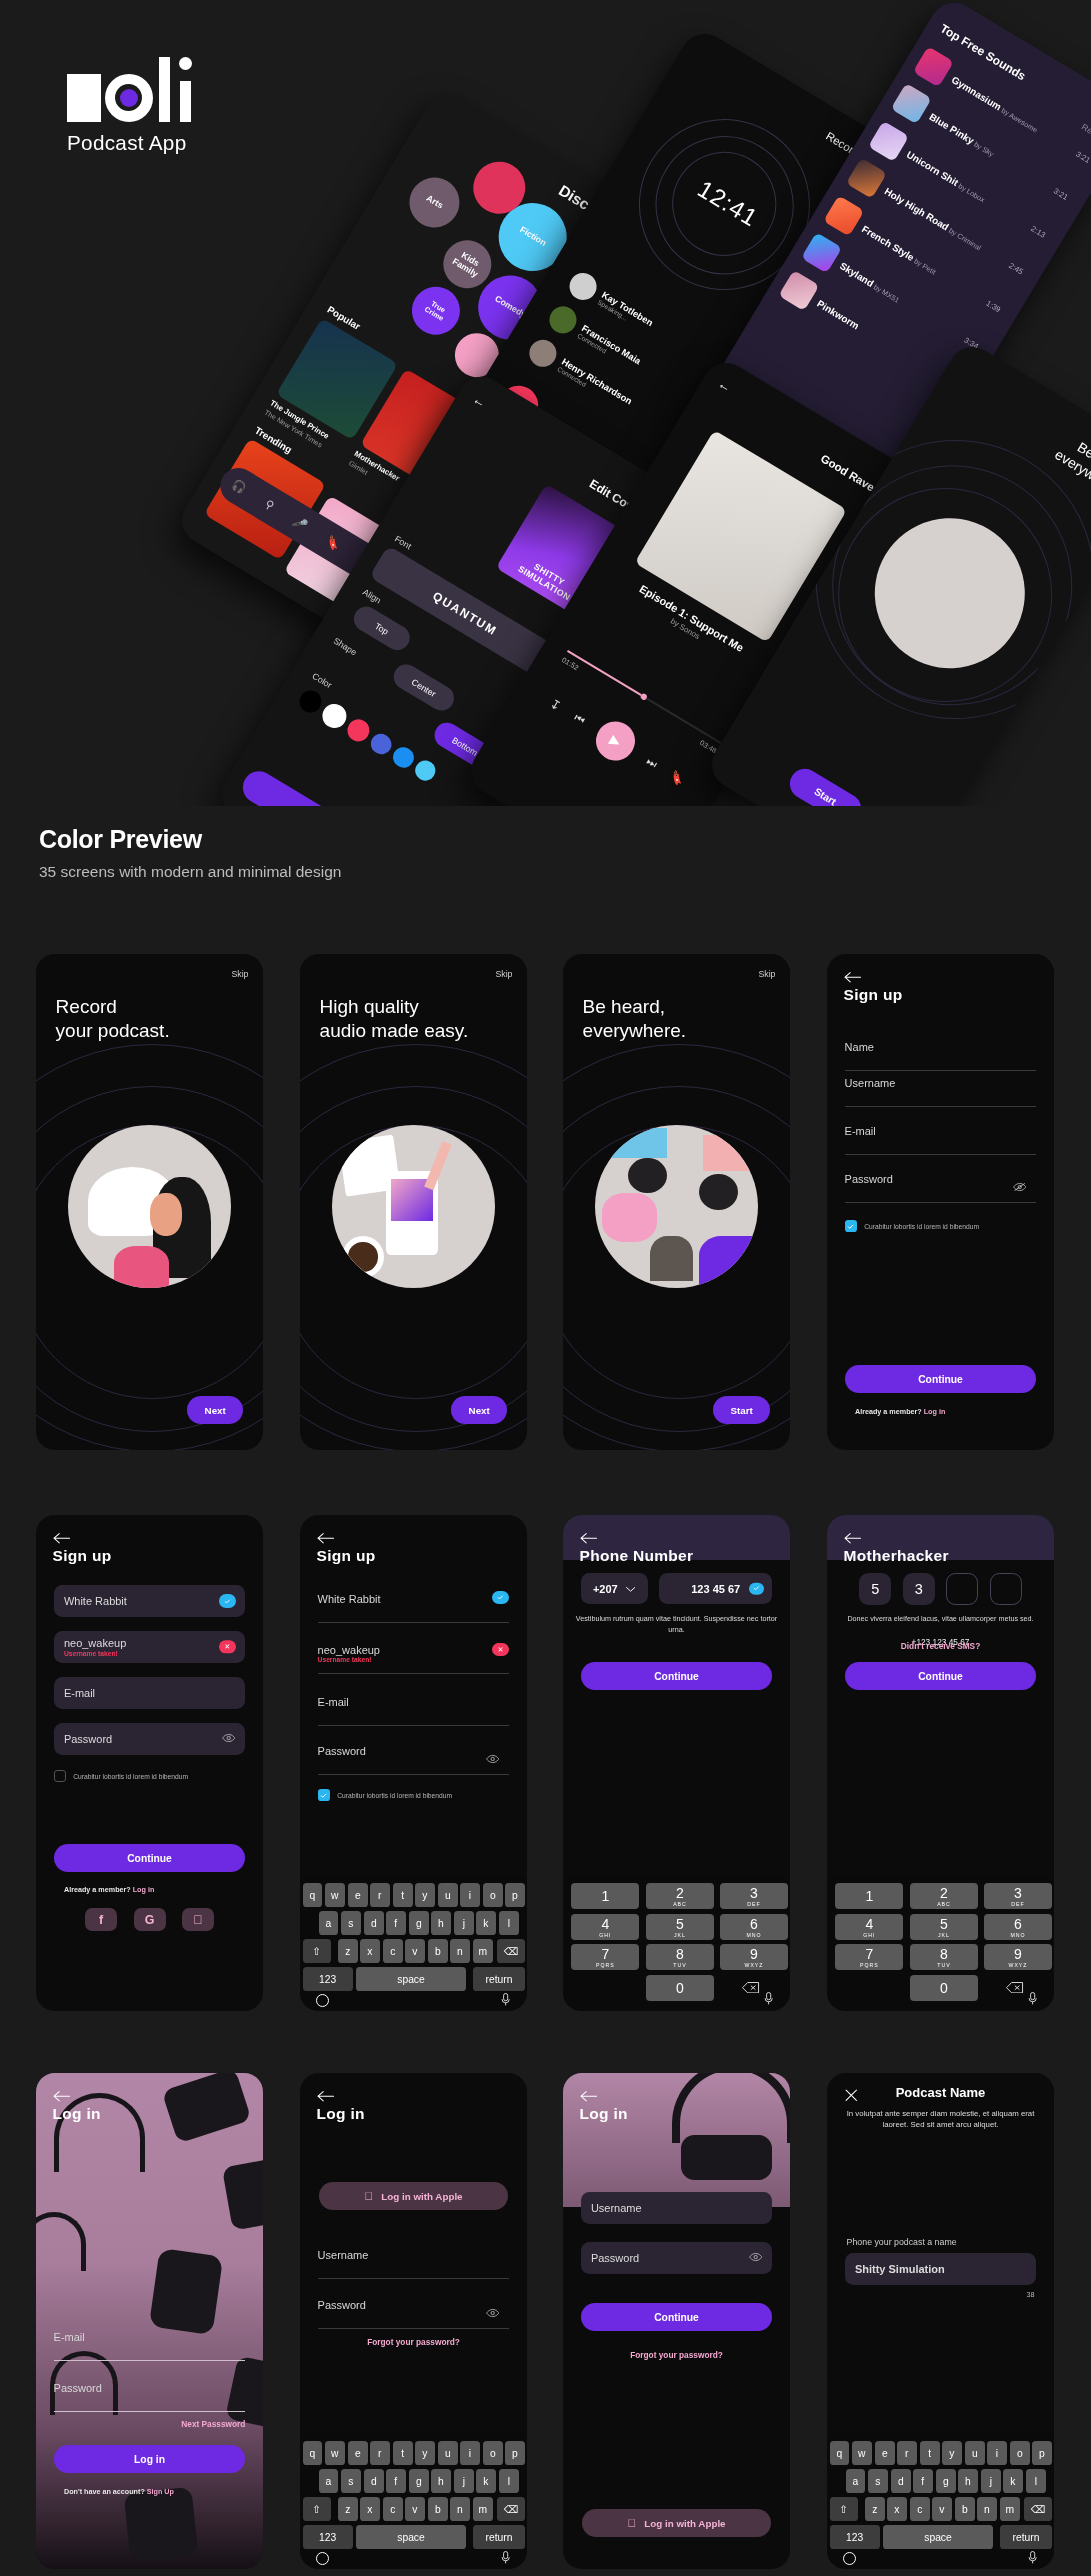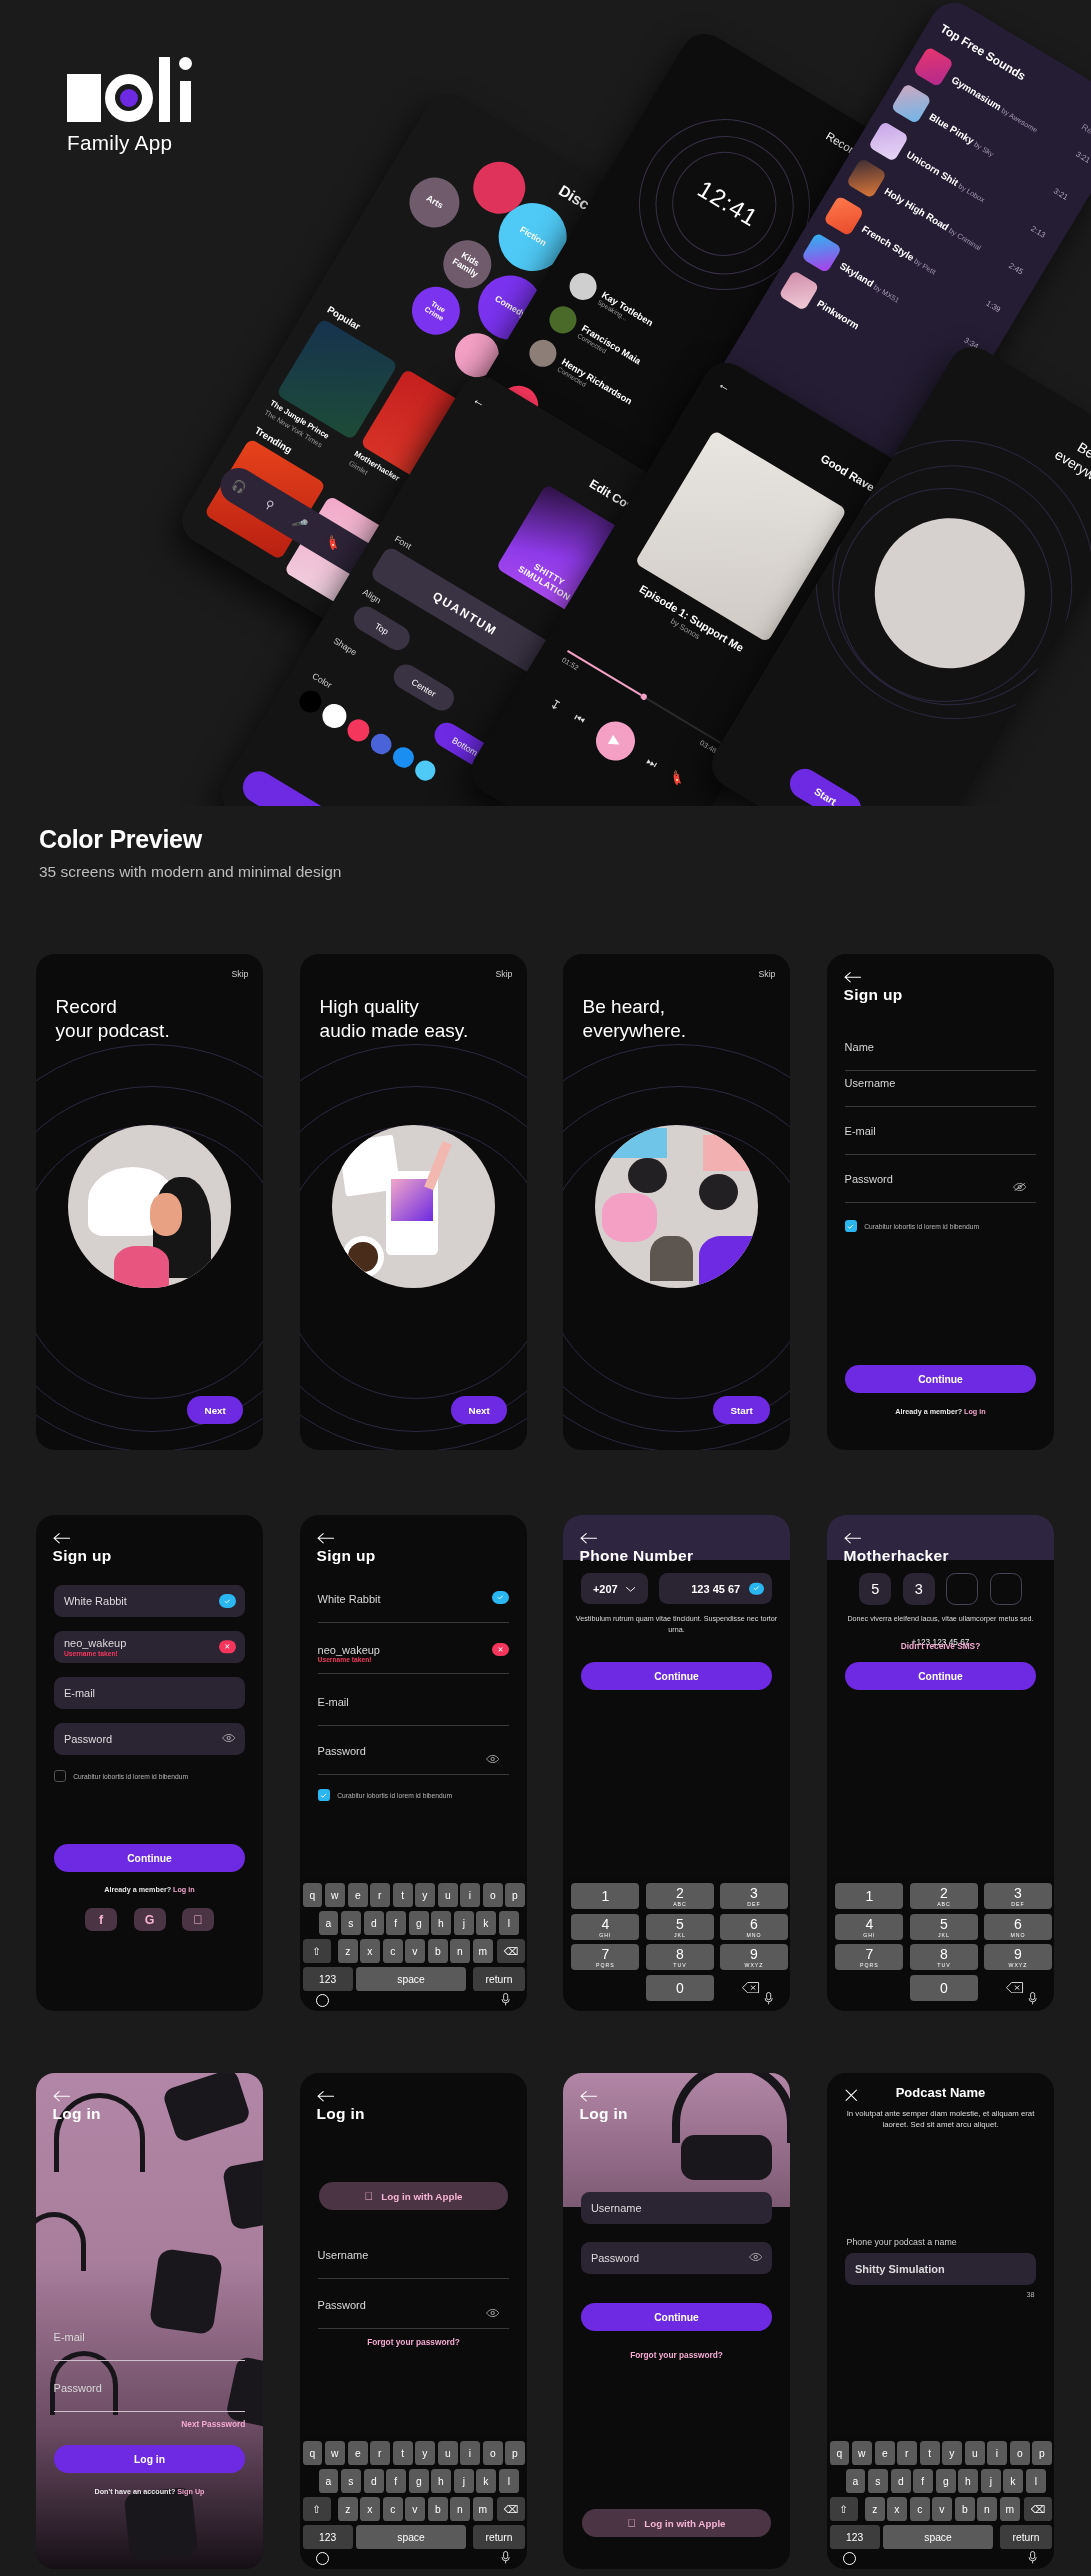--- a/index.html
+++ b/index.html
@@ -90,21 +90,21 @@
   .field-box{ position:absolute; left:17.6px; right:17.6px; height:32px; background:#2b2433; border-radius:8.3px;
               display:flex; align-items:center; padding:0 10.3px;}
   .field-box .ph{ font-size:11px; color:#ddd; font-weight:500;}
   .eye{ position:absolute; right:10.3px; top:50%; transform:translateY(-50%); }
   .chk{ width:12.4px;height:12.4px;border-radius:3.1px;background:#2ab6f0;display:flex;align-items:center;justify-content:center;}
   .chk.off{ background:transparent;border:0.5px solid #555;}
   .chk-row{ position:absolute; left:17.6px; right:17.6px; display:flex; align-items:center; gap:7.2px;}
   .chk-row .t{ font-size:6.7px; color:#b6b6b6;}
   .cta{ position:absolute; left:17.6px; right:17.6px; height:28px; background:#6d2ae2; border-radius:15.5px;
         display:flex; align-items:center; justify-content:center; font-size:10.3px; font-weight:700;}
-  .muted-line{ position:absolute; left:0; right:0; text-align:center; font-size:7.2px; font-weight:700; color:#e8e8e8;}
+  .muted-line{ position:absolute; left:0; right:0; font-size:7.2px; font-weight:700; color:#e8e8e8;padding-left:28px;}
   .muted-line b{ color:#f2a8cf; font-weight:700;}
   .pinkline{ position:absolute; left:0; right:0; text-align:center; font-size:8.3px; color:#f5aad2; font-weight:700;}
 
   .socials{ position:absolute; left:0; right:0; display:flex; justify-content:center; gap:16.5px;}
   .soc{ width:32px;height:23px;border-radius:7.2px;background:#4b3544;display:flex;align-items:center;
         justify-content:center;color:#f7b3d6;font-size:12.4px;font-weight:700;}
 
   .hdr-bar{ position:absolute; left:0; right:0; top:0; height:45px; background:#2e2640;}
   .cc{ position:absolute; left:17.6px; top:58px; width:67px; height:31px; background:#2b2433; border-radius:8.3px;
        display:flex; align-items:center; justify-content:center; gap:8.3px; font-size:11px; font-weight:600;}
@@ -142,21 +142,21 @@
   <div class="brand">
     <div class="brand-logo">
       <div class="logo-v"></div>
       <div class="logo-o-ring"></div>
       <div class="logo-l"></div>
       <div class="logo-i">
         <div class="dot"></div>
           <div class="stem"></div>
       </div>
     </div>
-    <div class="brand-sub">Family App</div>
+    <div class="brand-sub">Podcast App</div>
   </div>
 
   <div class="mock m-discover">
     <div class="mock-inner">
       <div class="h-title" style="right:20.7px;top:17.6px;font-size:15.5px">Discover</div>
       <div class="bubble" style="left:124px;top:48px;width:68px;height:68px;background:#4fc9f5">Fiction</div>
       <div class="bubble" style="left:78px;top:31px;width:52px;height:52px;background:#e0335c"></div>
       <div class="bubble" style="left:31px;top:78px;width:50px;height:50px;background:#6f5b6b">Arts</div>
       <div class="bubble" style="left:92px;top:115px;width:48px;height:48px;background:#6f5b6b;white-space:pre-line">Kids
 Family</div>

